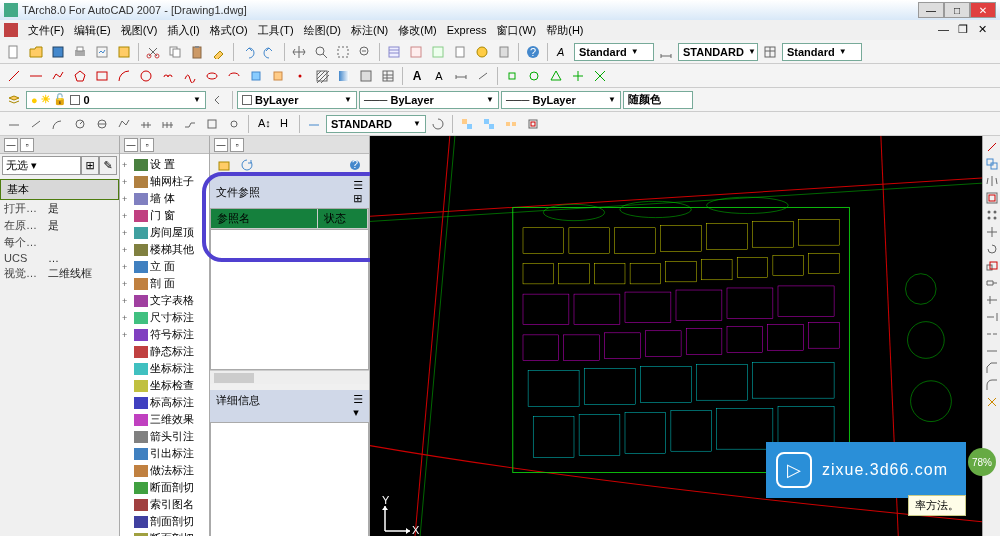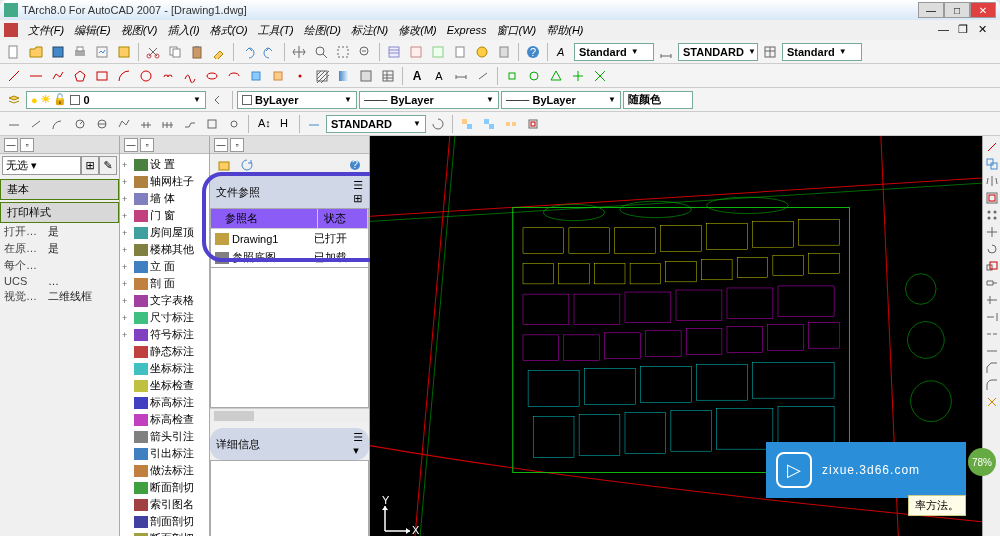--- a/index.html
+++ b/index.html
@@ -1,26 +1,26 @@
 <!DOCTYPE html>
 <html><head>
 <meta charset="utf-8">
 <style>
 * { margin: 0; padding: 0; box-sizing: border-box; font-family: "Microsoft YaHei", SimSun, sans-serif; font-size: 11px; }
 body { width: 1000px; height: 536px; background: #e8e8e8; overflow: hidden; position: relative; }
 
-.titlebar { height: 20px; background: linear-gradient(#fff,#d8e8f8); display: flex; align-items: center; padding: 0 4px; border-radius: 7px; }
+.titlebar { height: 20px; background: linear-gradient(#fff,#d8e8f8); display: flex; align-items: center; padding: 0 4px; }
 .titlebar .icon { width: 14px; height: 14px; background: #4a8; margin-right: 4px; }
 .titlebar .title { flex: 1; color: #333; }
 .titlebar .winbtns { display: flex; gap: 0; }
 .titlebar .winbtn { width: 26px; height: 16px; background: #ddd; border: 1px solid #999; display: flex; align-items: center; justify-content: center; font-size: 10px; }
 .titlebar .winbtn.close { background: #e04040; color: #fff; }
 
 .menubar { height: 20px; background: #f0f0f0; display: flex; align-items: center; padding: 0 4px; gap: 2px; }
-.menubar span { padding: 2px 4px; cursor: default; font-style: italic; }
+.menubar span { padding: 2px 4px; cursor: default; }
 
 .toolbar { height: 24px; background: #f4f4f4; border-bottom: 1px solid #ccc; display: flex; align-items: center; padding: 0 4px; gap: 2px; }
 .tbtn { width: 20px; height: 20px; border: 1px solid transparent; display: flex; align-items: center; justify-content: center; }
 .tbtn svg { width: 14px; height: 14px; }
 .sep { width: 1px; height: 18px; background: #bbb; margin: 0 2px; }
 .combo { height: 18px; border: 1px solid #7a9; background: #fff; display: flex; align-items: center; padding: 0 4px; font-size: 11px; font-weight: bold; }
 .combo .arrow { margin-left: 4px; font-size: 8px; }
 
 .main { display: flex; height: 432px; }
 
@@ -39,45 +39,45 @@
 .tree { flex: 1; overflow: hidden; padding: 2px 0; }
 .tree-item { display: flex; align-items: center; padding: 1px 2px; gap: 2px; }
 .tree-item .exp { width: 10px; font-size: 9px; color: #666; }
 .tree-item .ticon { width: 14px; height: 12px; }
 .tree-item .lbl { white-space: nowrap; }
 
 .xrefpanel { width: 160px; background: #f0f0f0; border-right: 1px solid #aaa; display: flex; flex-direction: column; position: relative; }
 .xref-toolbar { height: 22px; display: flex; align-items: center; padding: 0 4px; gap: 3px; border-bottom: 1px solid #ccc; }
 .xref-header { background: #d0d8e8; padding: 3px 6px; display: flex; align-items: center; justify-content: space-between; }
 .xref-list { background: #fff; border: 1px solid #aaa; margin: 0; flex: 0 0 auto; }
-.xref-list-head { display: flex; background: #8b5cf6; border-bottom: 1px solid #ccc; padding-left: 8px; }
+.xref-list-head { display: flex; background: #15803d; border-bottom: 1px solid #ccc; }
 .xref-list-head .col { padding: 2px 6px; border-right: 1px solid #ccc; }
 .xref-list-head .col.name { flex: 1; }
 .xref-list-head .col.status { width: 50px; }
 .xref-row { display: flex; padding: 2px 4px; align-items: center; }
 .xref-row .ficon { width: 14px; height: 12px; margin-right: 3px; }
 .xref-row .name { flex: 1; }
 .xref-row .status { width: 50px; }
 .xref-body { background: #fff; height: 140px; border: 1px solid #aaa; border-top: none; }
 .xref-body-scroll { height: 14px; background: #eee; border-top: 1px solid #ccc; display: flex; align-items: center; }
 .xref-body-scroll .thumb { width: 40px; height: 10px; background: #ccc; margin-left: 4px; }
-.detail-header { background: #d0d8e8; padding: 3px 6px; margin-top: 6px; display: flex; align-items: center; justify-content: space-between; border-radius: 13px; }
+.detail-header { background: #d0d8e8; padding: 3px 6px; margin-top: 6px; display: flex; align-items: flex-start; justify-content: space-between; }
 .detail-body { background: #fff; flex: 1; border: 1px solid #aaa; }
 
 .highlight-ring { position: absolute; border: 4px solid #5040d0; border-radius: 20px; pointer-events: none; }
 
 .drawing { flex: 1; background: #000; position: relative; overflow: hidden; }
 
 .rightbar { width: 18px; background: #f0f0f0; border-left: 1px solid #aaa; display: flex; flex-direction: column; align-items: center; gap: 3px; padding-top: 4px; }
 .rightbar .rbtn { width: 14px; height: 14px; }
 
 .watermark { position: absolute; right: 34px; bottom: 38px; width: 200px; height: 56px; background: #2a8fd8; color: #fff; display: flex; align-items: center; padding: 0 10px; gap: 10px; }
 .watermark .play { width: 36px; height: 36px; border: 2px solid #fff; border-radius: 8px; display: flex; align-items: center; justify-content: center; font-size: 18px; }
 .watermark .txt { font-size: 18px; letter-spacing: 2px; }
-.watermark .sub { font-size: 12px; letter-spacing: 1px; }
+.watermark .sub { font-size: 16px; letter-spacing: 1px; }
 
 .progress-badge { position: absolute; right: 4px; bottom: 60px; width: 28px; height: 28px; border-radius: 50%; background: #6a4; color: #fff; display: flex; align-items: center; justify-content: center; font-size: 10px; }
 .tooltip-box { position: absolute; right: 34px; bottom: 20px; background: #fffde8; border: 1px solid #cc8; padding: 2px 6px; font-size: 11px; }
 
 svg.city { position: absolute; inset: 0; }
 .ucs { position: absolute; left: 10px; bottom: 30px; }
 </style>
 </head>
 <body>
 
@@ -561,21 +561,20 @@
           <div class="ctrl">—</div>
           <div class="ctrl">▫</div>
         </div>
     </div>
     <div class="leftcombo">
       <div class="sel"><span>无选 </span>▾</div>
       <div class="ctrl" style="width:18px;border:1px solid #999;display:flex;align-items:center;justify-content:center">⊞</div>
       <div class="ctrl" style="width:18px;border:1px solid #999;display:flex;align-items:center;justify-content:center">✎</div>
     </div>
     <div class="section">基本</div>
-    <div class="section">打印样式</div>
     <div class="propitem">
         <span class="k">打开…</span>
         <span class="v">是</span>
       </div>
     <div class="propitem">
         <span class="k">在原…</span>
         <span class="v">是</span>
       </div>
     <div class="propitem">
         <span class="k">每个…</span>
@@ -670,21 +669,21 @@
           <span class="lbl">坐标检查</span>
         </div>
         <div class="tree-item">
           <span class="exp"></span>
           <span class="ticon" style="background:#4040c0"></span>
           <span class="lbl">标高标注</span>
         </div>
         <div class="tree-item">
           <span class="exp"></span>
           <span class="ticon" style="background:#c040c0"></span>
-          <span class="lbl">标高检查</span>
+          <span class="lbl">三维效果</span>
         </div>
         <div class="tree-item">
           <span class="exp"></span>
           <span class="ticon" style="background:#808080"></span>
           <span class="lbl">箭头引注</span>
         </div>
         <div class="tree-item">
           <span class="exp"></span>
           <span class="ticon" style="background:#4080c0"></span>
           <span class="lbl">引出标注</span>
@@ -750,32 +749,20 @@
       <div class="ctrls">
           <div class="ctrl">☰</div>
           <div class="ctrl">⊞</div>
         </div>
     </div>
     <div class="xref-list">
       <div class="xref-list-head">
         <div class="col name">参照名</div>
         <div class="col status">状态</div>
       </div>
-      <div id="xref-rows">
-          <div class="xref-row">
-            <span class="ficon" style="background:#c0a040"></span>
-            <span class="name">Drawing1</span>
-            <span class="status">已打开</span>
-          </div>
-          <div class="xref-row">
-            <span class="ficon" style="background:#808080"></span>
-            <span class="name">参照底图</span>
-            <span class="status">已加载</span>
-          </div>
-        </div>
     </div>
     <div class="xref-body"></div>
     <div class="xref-body-scroll">
         <div class="thumb"></div>
       </div>
     <div class="detail-header">
       <span>详细信息</span>
       <div class="ctrls">
           <div class="ctrl">☰</div>
           <div class="ctrl">▾</div>

